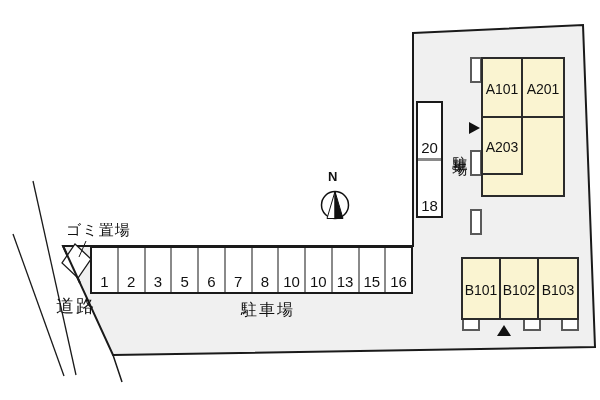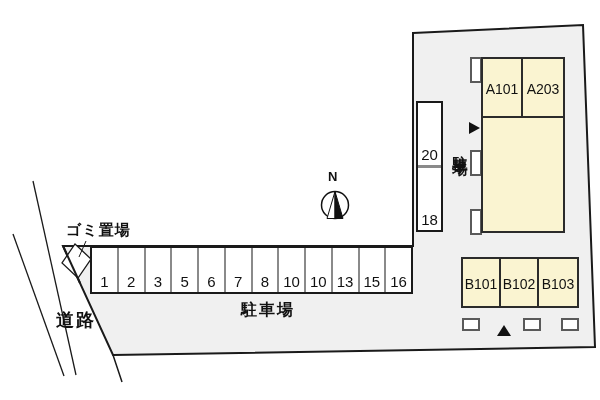--- a/index.html
+++ b/index.html
@@ -17,34 +17,34 @@
   }
   .stall{
     flex:1;display:flex;align-items:flex-end;justify-content:center;
     background:#fff;border-left:2px solid #8a8a8a;box-sizing:border-box;
     font-size:15px;padding-bottom:2px;
   }
   .stall:first-child{border-left:none;}
 
   
   .side-col{
-    left:416px;top:101px;width:27px;height:131px;
+    left:416px;top:101px;width:27px;height:117px;
     display:flex;flex-direction:column;border:2px solid #1a1a1a;background:#fff;z-index:2;
   }
   .side-stall{
     flex:1;display:flex;align-items:flex-end;justify-content:center;
     font-size:15px;padding-bottom:2px;box-sizing:border-box;background:#fff;
   }
   .side-stall + .side-stall{border-top:3px solid #8a8a8a;}
 
   
   .bldg{border:2px solid #2b2b2b;display:grid;z-index:3;}
-  .bldg-a{left:481px;top:57px;width:84px;height:176px;
+  .bldg-a{left:481px;top:57px;width:84px;height:140px;
     grid-template-columns:1fr 1fr;grid-template-rows:59px 57px 56px;}
-  .bldg-b{left:461px;top:257px;width:118px;height:51px;
+  .bldg-b{left:461px;top:257px;width:118px;height:63px;
     grid-template-columns:1fr 1fr 1fr;grid-template-rows:1fr;}
   .unit{
     display:flex;align-items:center;justify-content:center;
     font-size:14px;letter-spacing:0;box-sizing:border-box;padding-top:3px;
   }
   .bldg-a .unit:nth-child(odd){border-right:2px solid #2b2b2b;}
   .bldg-a .unit:nth-child(-n+4){border-bottom:2px solid #2b2b2b;}
   .bldg-b .unit:nth-child(-n+2){border-right:2px solid #2b2b2b;}
 
   
@@ -52,23 +52,23 @@
   .porch-a{width:12px;height:26px;left:470px;}
   .porch-b{height:13px;top:318px;}
 
   
   .arrow-right{width:0;height:0;border-top:6px solid transparent;border-bottom:6px solid transparent;
     border-left:11px solid #111;z-index:4;}
   .arrow-up{width:0;height:0;border-left:7px solid transparent;border-right:7px solid transparent;
     border-bottom:11px solid #111;z-index:4;}
 
   
-  .lbl{white-space:nowrap;z-index:5;color:#111;font-weight:bold;}
+  .lbl{white-space:nowrap;z-index:5;color:#111;}
   .lbl-garbage{left:66px;top:221px;font-size:15px;letter-spacing:1px;}
-  .lbl-road{left:56px;top:308px;font-size:18px;letter-spacing:2px;}
+  .lbl-road{left:56px;top:294px;font-size:18px;letter-spacing:2px;}
   .lbl-parking-bottom{left:241px;top:300px;font-size:16px;letter-spacing:2px;}
   .lbl-parking-side{left:450px;top:143px;font-size:15px;
     writing-mode:vertical-rl;text-orientation:upright;letter-spacing:3px;}
   .lbl-north{left:328px;top:169px;font-size:13px;font-weight:bold;}
 </style>
 </head>
 <body>
 
 <div class="canvas">
 
@@ -137,20 +137,23 @@
 
   <div class="abs porch porch-a" style="top:57px;"></div>
   <div class="abs porch porch-a" style="top:150px;"></div>
   <div class="abs porch porch-a" style="top:209px;"></div>
 
   <div class="abs bldg bldg-a" style="background:#faf4d1;">
     <div class="unit">
         <span>A101</span>
       </div>
     <div class="unit">
+        <span>A201</span>
+      </div>
+    <div class="unit">
         <span>A203</span>
       </div>
   </div>
 
   <div class="abs porch porch-b" style="left:462px;width:18px;"></div>
   <div class="abs porch porch-b" style="left:523px;width:18px;"></div>
   <div class="abs porch porch-b" style="left:561px;width:18px;"></div>
 
   <div class="abs bldg bldg-b" style="background:#faf4d1;">
     <div class="unit">

